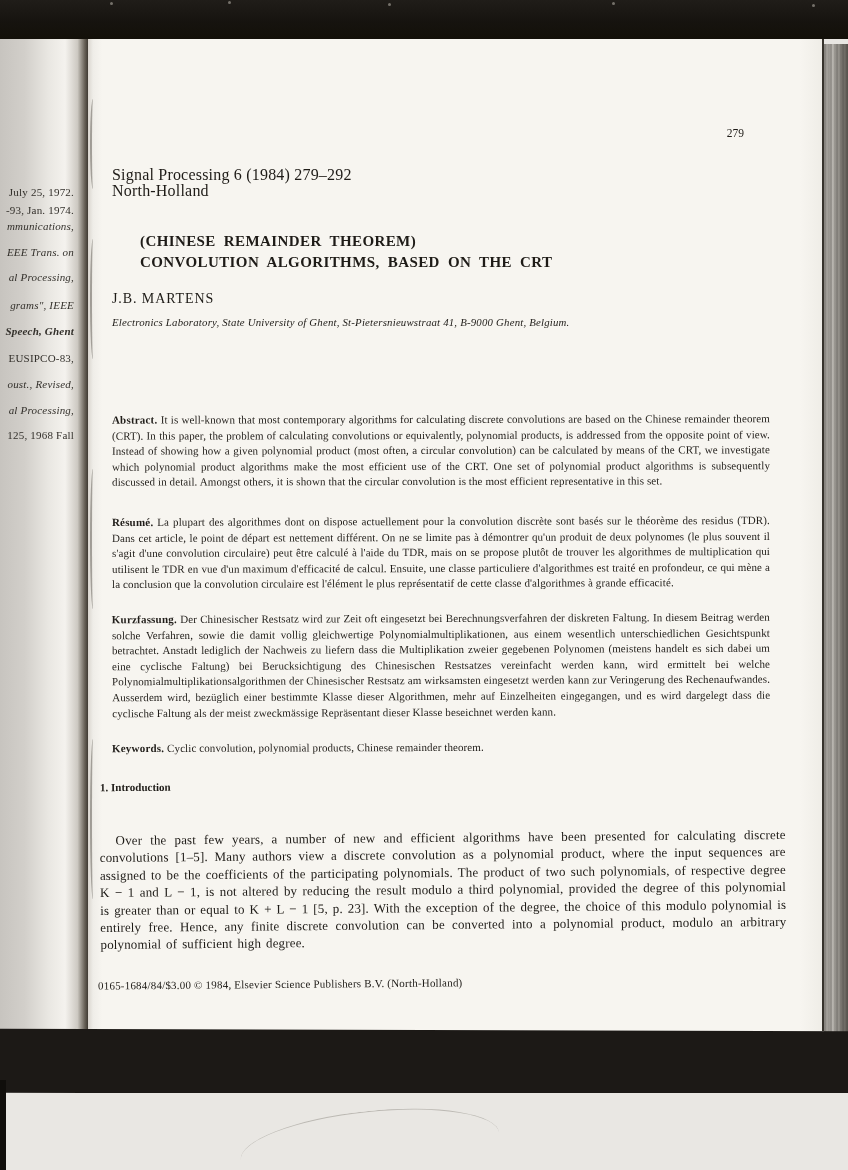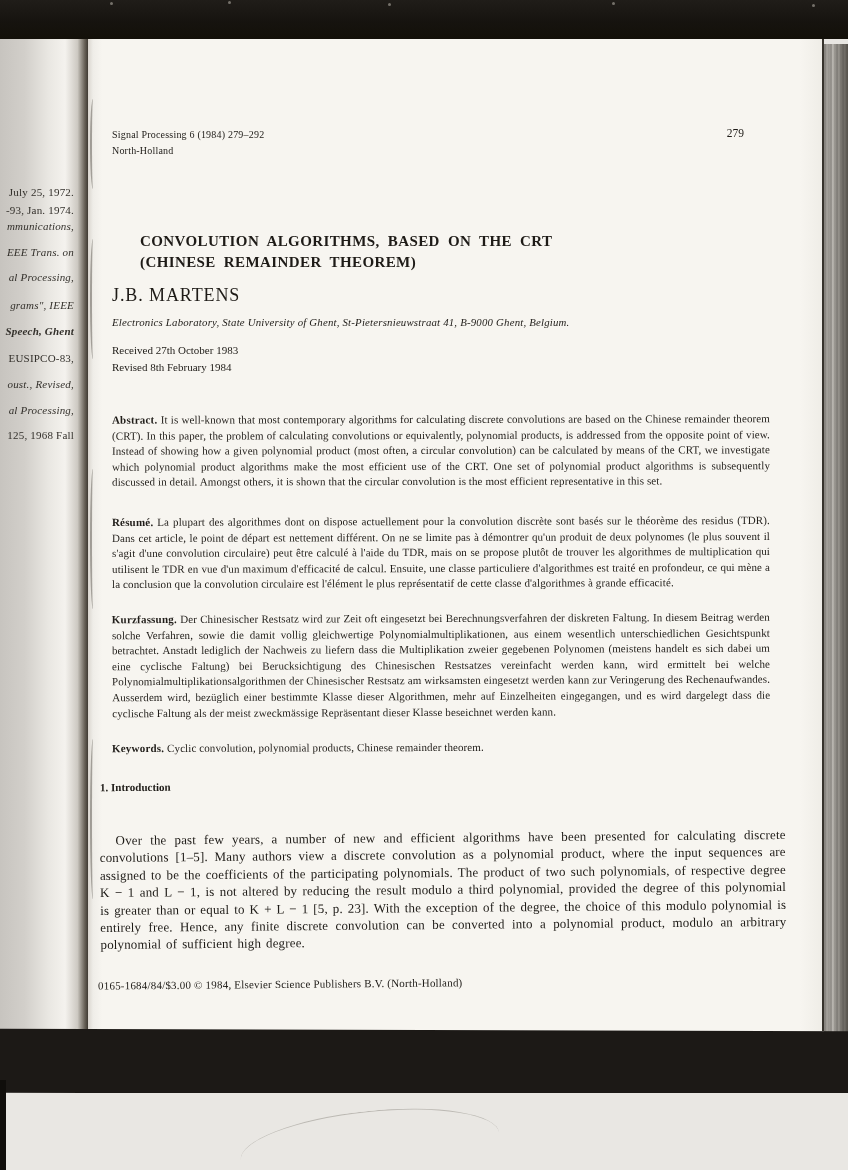--- a/index.html
+++ b/index.html
@@ -50,24 +50,24 @@
   .below-arc {
     position:absolute; left:240px; top:18px; width:260px; height:70px;
     border-top:1px solid rgba(150,146,138,.55); border-radius:50%;
     transform:rotate(-6deg);
   }
   .left-bottom-strip { position:absolute; left:0; top:1080px; width:6px; height:90px; background:#100e0b; }
 
   
   .abs { position:absolute; }
   .header-row { left:24px; top:88px; width:660px; display:flex; justify-content:space-between; align-items:flex-start; }
-  .citation { font-size:10px; line-height:16px; letter-spacing:.2px; }
+  .citation { font-size:16px; line-height:16px; letter-spacing:.2px;margin-top:40px; }
   .pageno { font-size:11.5px; margin-right:28px; }
   .title-block { left:52px; top:192px; width:600px; font-size:15px; font-weight:bold; line-height:21px; letter-spacing:.4px; word-spacing:4px; }
-  .author { left:24px; top:246px; font-size:18px; letter-spacing:.9px; }
+  .author { left:24px; top:252px; font-size:14px; letter-spacing:.9px; }
   .affil { left:24px; top:277px; font-size:10.8px; font-style:italic; letter-spacing:.2px; }
   .dates { left:24px; top:303px; font-size:11px; line-height:17px; }
   .para {
     left:24px; width:658px; font-size:11px; line-height:15.6px;
     text-align:justify; letter-spacing:.1px; color:#201d19;
   }
   .para b { letter-spacing:.2px; }
   .abstract-p { top:362px; transform:rotate(-.12deg); }
   .resume-p { top:464px; transform:rotate(-.18deg); }
   .kurz-p { top:561px; transform:rotate(-.22deg); }
@@ -116,32 +116,28 @@
 
     <div class="abs header-row">
       <div class="citation">
         <div>Signal Processing 6 (1984) 279–292</div>
         <div>North-Holland</div>
       </div>
       <div class="pageno">279</div>
     </div>
 
     <div class="abs title-block">
+      <div>(CHINESE REMAINDER THEOREM)</div>
       <div>CONVOLUTION ALGORITHMS, BASED ON THE CRT</div>
-      <div>(CHINESE REMAINDER THEOREM)</div>
     </div>
 
     <div class="abs author">J.B. MARTENS</div>
 
     <div class="abs affil">Electronics Laboratory, State University of Ghent, St-Pietersnieuwstraat 41, B-9000 Ghent, Belgium.</div>
 
-    <div class="abs dates">
-      <div>Received 27th October 1983</div>
-      <div>Revised 8th February 1984</div>
-    </div>
 
     <p class="abs para abstract-p">
       <b>Abstract.</b>
       <span>It is well-known that most contemporary algorithms for calculating discrete convolutions are based on the Chinese remainder theorem (CRT). In this paper, the problem of calculating convolutions or equivalently, polynomial products, is addressed from the opposite point of view. Instead of showing how a given polynomial product (most often, a circular convolution) can be calculated by means of the CRT, we investigate which polynomial product algorithms make the most efficient use of the CRT. One set of polynomial product algorithms is subsequently discussed in detail. Amongst others, it is shown that the circular convolution is the most efficient representative in this set.</span>
     </p>
 
     <p class="abs para resume-p">
       <b>Résumé.</b>
       <span>La plupart des algorithmes dont on dispose actuellement pour la convolution discrète sont basés sur le théorème des residus (TDR). Dans cet article, le point de départ est nettement différent. On ne se limite pas à démontrer qu'un produit de deux polynomes (le plus souvent il s'agit d'une convolution circulaire) peut être calculé à l'aide du TDR, mais on se propose plutôt de trouver les algorithmes de multiplication qui utilisent le TDR en vue d'un maximum d'efficacité de calcul. Ensuite, une classe particuliere d'algorithmes est traité en profondeur, ce qui mène a la conclusion que la convolution circulaire est l'élément le plus représentatif de cette classe d'algorithmes à grande efficacité.</span>
     </p>

